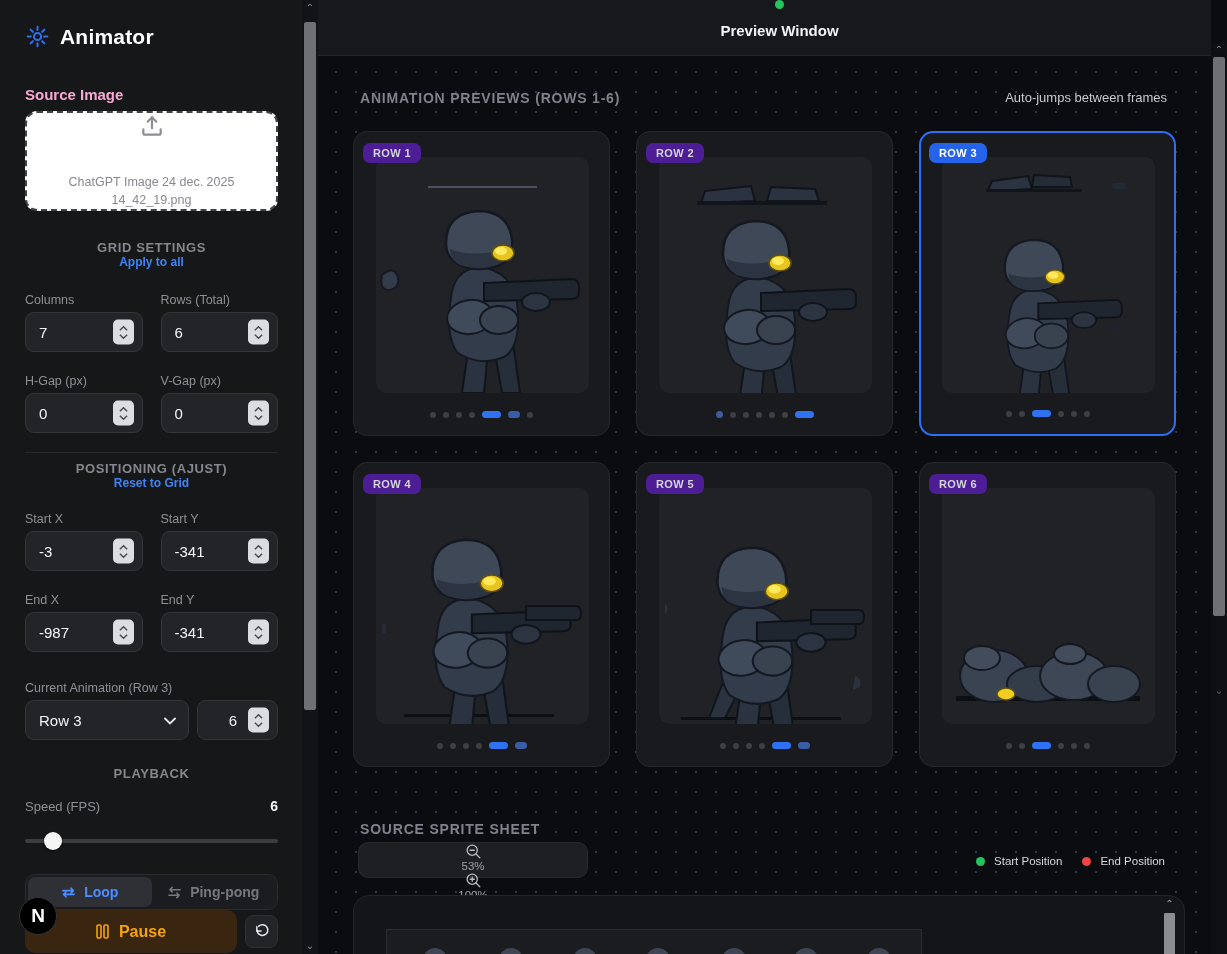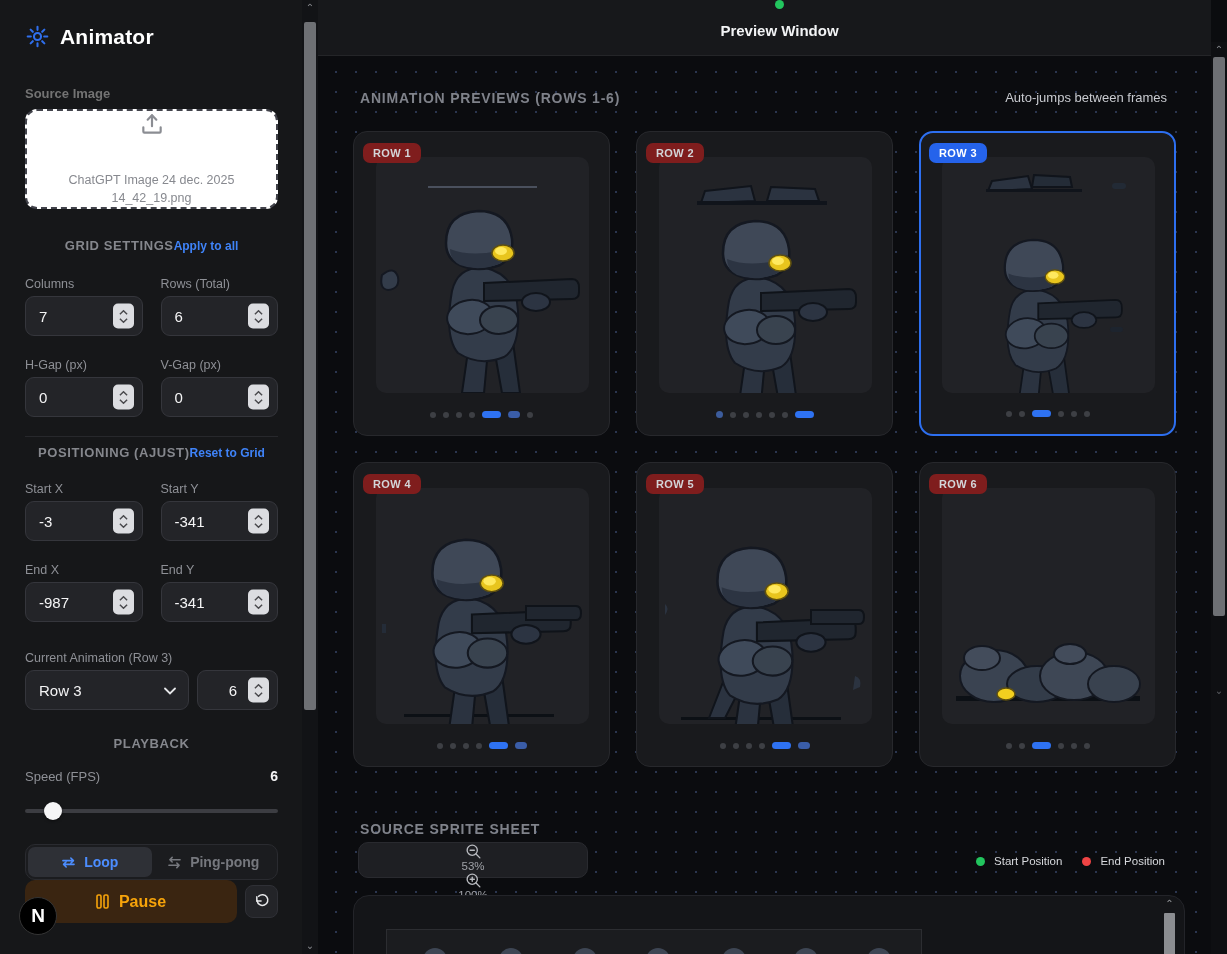--- a/index.html
+++ b/index.html
@@ -3,24 +3,24 @@
 <meta charset="utf-8">
 <style>
   html,body{margin:0;padding:0;background:#000;}
   *{box-sizing:border-box;font-family:"Liberation Sans",sans-serif;}
   #app{position:relative;width:1227px;height:954px;background:#0b0c0f;overflow:hidden;}
 
   
   .sidebar{position:absolute;left:0;top:0;width:302px;height:954px;background:#161719;padding:24px 24px 0 25px;}
   .logo-row{display:flex;align-items:center;gap:10px;}
   .logo-title{color:#fff;font-size:21px;font-weight:700;letter-spacing:.2px;}
-  .side-label{color:#737373;font-size:13px;font-weight:700;margin-top:37px;}
+  .side-label{color:#f9a8d4;font-size:15px;font-weight:700;margin-top:37px;}
   .upload-box{margin-top:8px;height:100px;border:2px dashed #41424a;border-radius:12px;background:#ffffff;display:flex;flex-direction:column;align-items:center;justify-content:space-between;gap:6px;padding:0 14px;cursor:pointer;}
   .upload-name{color:#87898f;font-size:12.5px;text-align:center;line-height:1.45;}
-  .sec-row{display:flex;align-items:center;justify-content:center;margin-top:29px;}
+  .sec-row{display:flex;align-items:center;justify-content:flex-end;margin-top:29px;flex-direction:column;}
   .sec-title{color:#85878d;font-size:13px;font-weight:700;letter-spacing:.6px;}
   .link{color:#3f83f8;font-size:12px;font-weight:600;cursor:pointer;}
   .fields{display:grid;grid-template-columns:1fr 1fr;column-gap:18px;row-gap:22px;margin-top:24px;}
   .f-label{color:#8e9096;font-size:12.5px;margin-bottom:5px;}
   .ninput{position:relative;height:40px;background:#232428;border:1px solid #35363c;border-radius:9px;}
   .nval{position:absolute;left:13px;top:50%;transform:translateY(-50%);color:#f4f4f5;font-size:15px;}
   .stepper{position:absolute;right:8px;top:50%;transform:translateY(-50%);width:21px;height:25px;background:#dcdde1;border-radius:5px;display:flex;flex-direction:column;align-items:center;justify-content:center;gap:2px;cursor:pointer;}
   .divider{border-top:1px solid #27282c;margin-top:19px;}
   .cur-row{display:flex;gap:8px;margin-top:5px;}
   .select{position:relative;flex:1;height:40px;background:#232428;border:1px solid #35363c;border-radius:9px;cursor:pointer;}
@@ -53,21 +53,21 @@
   .main-header{position:absolute;left:0;top:0;width:100%;height:56px;background:#17181b;border-bottom:1px solid #242528;display:flex;align-items:center;padding-left:30px;gap:13px;flex-direction:column;}
   .green-dot{width:9px;height:9px;border-radius:50%;background:#22c55e;}
   .main-title{color:#f2f3f5;font-size:15px;font-weight:700;}
   .canvas{position:absolute;left:0;top:56px;width:100%;height:898px;background-color:#0b0c0f;background-image:radial-gradient(circle,#2b3650 1.1px,transparent 1.3px);background-size:20px 20px;background-position:8px 6px;}
   .sec-head{position:absolute;color:#7f828a;font-size:14px;font-weight:700;letter-spacing:.8px;}
   .hint{position:absolute;right:44px;top:34px;color:#c9cbd0;font-size:13px;}
 
   .cards{position:absolute;left:35px;top:75px;display:grid;grid-template-columns:repeat(3,257px);grid-auto-rows:305px;gap:26px;}
   .card{position:relative;background:#191a1d;border:1px solid #27282c;border-radius:14px;cursor:pointer;}
   .card.selected{border:2px solid #2d6ff0;}
-  .badge{position:absolute;top:11px;left:9px;background:#7f1d1d;color:#d3d5d9;font-size:11px;font-weight:700;letter-spacing:.4px;padding:4px 10px;border-radius:7px;z-index:2;}
+  .badge{position:absolute;top:11px;left:9px;background:#4c1d95;color:#d3d5d9;font-size:11px;font-weight:700;letter-spacing:.4px;padding:4px 10px;border-radius:7px;z-index:2;}
   .card.selected .badge{background:#2563eb;color:#fff;top:10px;left:8px;}
   .preview{position:absolute;left:22px;top:25px;width:213px;height:236px;background:#212226;border-radius:10px;overflow:hidden;}
   .card.selected .preview{left:21px;top:24px;}
   .sprite{width:100%;height:100%;display:block;}
   .dots{position:absolute;left:0;right:0;bottom:17px;display:flex;gap:7px;align-items:center;justify-content:center;}
   .dot-off{width:6px;height:6px;border-radius:50%;background:#3d3f44;}
   .dot-semi{width:7px;height:7px;border-radius:50%;background:#3c5c9c;}
   .dot-active{width:19px;height:7px;border-radius:4px;background:#2e72f2;}
   .dot-semipill{width:12px;height:7px;border-radius:4px;background:#3a5da8;}
 

